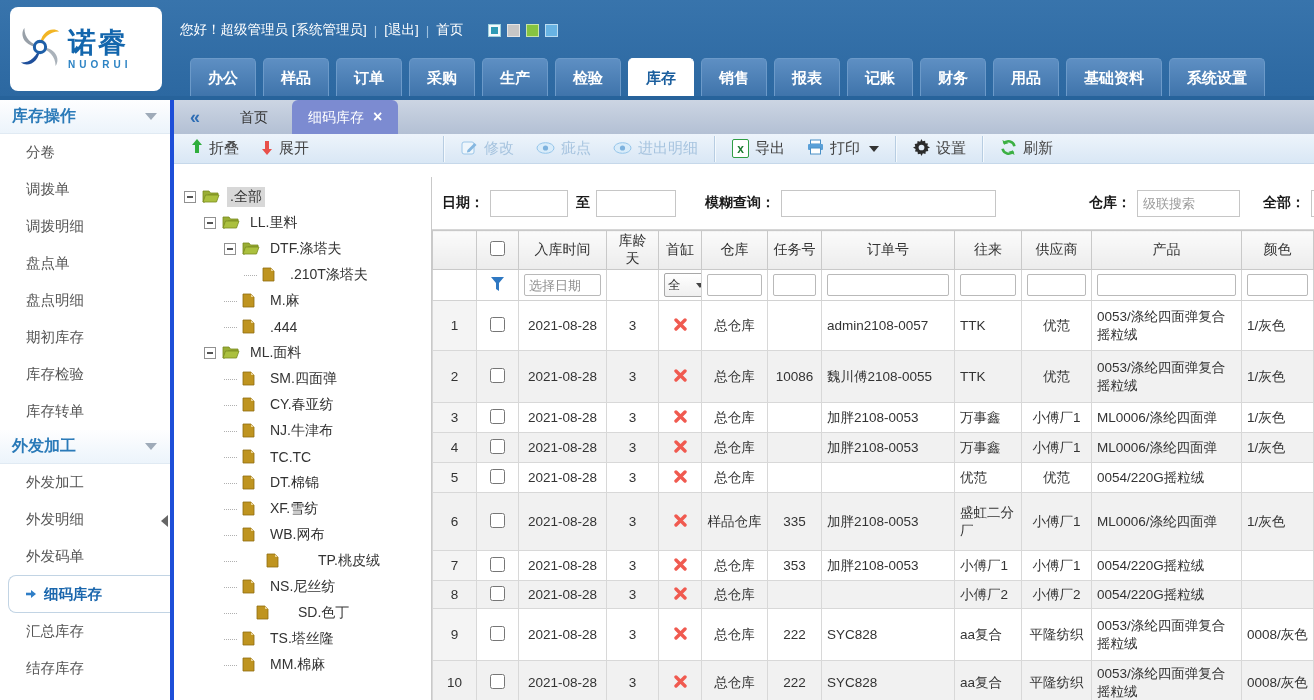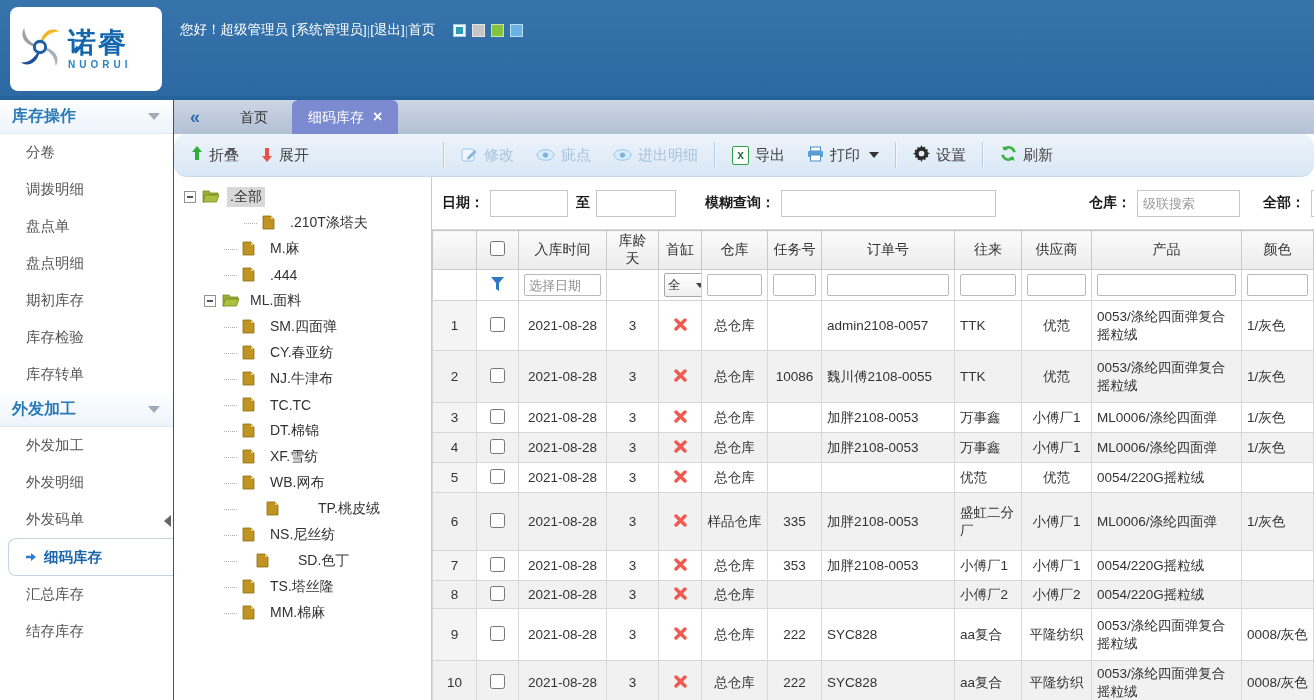--- a/index.html
+++ b/index.html
@@ -7,54 +7,54 @@
     font-family:"Liberation Sans","DejaVu Sans",sans-serif;-webkit-font-smoothing:antialiased;}
 
   
   .top{position:absolute;left:0;top:0;width:100%;height:96px;background:linear-gradient(#3874ac,#2c68a1);}
   .top-edge{position:absolute;left:0;top:96px;width:100%;height:4px;background:#27639b;}
   .logo-box{position:absolute;left:10px;top:7px;width:152px;height:84px;background:#fff;border-radius:8px;
     display:flex;align-items:center;padding:0 4px;box-sizing:border-box;}
   .logo-text{margin-left:2px;line-height:1;}
   .logo-cn{font-size:28px;font-weight:bold;color:#1366ad;letter-spacing:2px;}
   .logo-en{font-size:10px;font-weight:bold;color:#2c83c4;letter-spacing:4px;margin-top:3px;}
-  .user-bar{position:absolute;left:180px;top:21px;display:flex;align-items:center;gap:0;color:#fff;font-size:13.5px;}
+  .user-bar{position:absolute;left:180px;top:21px;display:flex;align-items:center;gap:7px;color:#fff;font-size:13.5px;}
   .user-sep{color:#9cc0de;}
   .theme-swatches{display:flex;gap:6px;margin-left:18px;}
   .theme-square{width:13px;height:13px;display:inline-block;border:1px solid rgba(255,255,255,.55);box-sizing:border-box;}
   .theme-square.current{box-shadow:inset 0 0 0 2px rgba(255,255,255,.95);}
   .nav-tabs{position:absolute;left:190px;top:58px;height:38px;display:flex;align-items:flex-end;}
   .nav-tab{height:38px;line-height:38px;padding:0 17px;margin-right:7px;box-sizing:border-box;
     background:linear-gradient(#5e8fc3,#3f74ab);border:1px solid #6c9ac9;border-bottom:none;
     border-radius:5px 5px 0 0;color:#fff;font-size:15px;font-weight:bold;cursor:pointer;white-space:nowrap;}
   .nav-tab.active{background:#fff;color:#1c5f9e;border-color:#fff;}
 
   
   .ptab-strip{position:absolute;left:174px;top:100px;right:0;height:34px;
     background:linear-gradient(#ccd5e3,#b3c0d4);display:flex;align-items:flex-end;}
   .back-btn{width:42px;text-align:center;line-height:34px;color:#2f6eb5;font-weight:bold;font-size:18px;cursor:pointer;}
   .ptab{padding:0 24px;line-height:34px;font-size:14px;color:#333;cursor:pointer;}
   .ptab.active{background:#7c8bd1;color:#fff;border-radius:6px 6px 0 0;display:flex;align-items:center;gap:9px;padding:0 16px;}
   .close-x{font-weight:bold;font-size:16px;line-height:1;cursor:pointer;}
 
   
-  .toolbar{position:absolute;left:174px;top:134px;right:0;height:43px;box-sizing:border-box;
+  .toolbar{position:absolute;left:174px;top:134px;right:0;height:30px;box-sizing:border-box;
     background:linear-gradient(#edf4fb,#d9e7f5);border-bottom:1px solid #c6d8ea;
-    display:flex;align-items:center;font-size:15px;color:#444;border-radius:13px;}
+    display:flex;align-items:center;font-size:15px;color:#444;}
   .tool-btn{display:flex;align-items:center;gap:6px;margin:0 11px;cursor:pointer;white-space:nowrap;}
   .tool-btn.first{margin-left:17px;}
   .tool-btn.disabled{color:#a7c4df;cursor:default;}
   .tool-sep{width:1px;height:26px;background:#b7cde2;border-right:1px solid #f4f9fd;margin:0 5px;}
   .sp-expand{width:118px;}
   .xls-icon{width:15px;height:17px;background:#fff;border:1px solid #2f9e44;color:#1d7a30;font-weight:bold;
     display:inline-flex;align-items:center;justify-content:center;font-size:12px;border-radius:2px;}
   .print-caret{width:0;height:0;border-left:5px solid transparent;border-right:5px solid transparent;border-top:6px solid #333;margin-left:3px;}
 
   
-  .sidebar{position:absolute;left:0;top:100px;width:174px;bottom:0;background:#fff;border-right:1px solid #1d4ed8;box-sizing:border-box;}
+  .sidebar{position:absolute;left:0;top:100px;width:174px;bottom:0;background:#fff;border-right:4px solid #1d4ed8;box-sizing:border-box;}
   .side-header{height:33px;display:flex;align-items:center;justify-content:space-between;
     padding:0 13px 0 12px;font-size:16px;font-weight:bold;color:#2a7ab8;
     background:linear-gradient(#fefeff,#ecf4fb);border-bottom:1px solid #e0eaf3;cursor:pointer;}
   .caret-down{width:0;height:0;border-left:6px solid transparent;border-right:6px solid transparent;border-top:7px solid #9fabb9;}
   .side-item{height:37px;line-height:37px;padding-left:26px;font-size:14.5px;color:#555;cursor:pointer;}
   .side-item.selected{margin-left:8px;height:38px;line-height:38px;display:flex;align-items:center;gap:7px;
     padding-left:16px;background:#fff;border:1px solid #c2d4e4;border-right:none;border-radius:8px 0 0 8px;
     color:#1b67ad;font-weight:bold;box-sizing:border-box;}
   .side-collapse{position:absolute;right:2px;top:415px;width:0;height:0;
     border-top:6px solid transparent;border-bottom:6px solid transparent;border-right:7px solid #666;cursor:pointer;}
@@ -125,20 +125,36 @@
     <span class="user-sep">|</span>
     <span>首页</span>
     <span class="theme-swatches">
         <span class="theme-square current" style="background: rgb(46, 155, 181);"></span>
         <span class="theme-square" style="background: rgb(198, 198, 198);"></span>
         <span class="theme-square" style="background: rgb(134, 196, 64);"></span>
         <span class="theme-square" style="background: rgb(104, 179, 227);"></span>
       </span>
   </div>
 
+  <div class="nav-tabs">
+      <div class="nav-tab">办公</div>
+      <div class="nav-tab">样品</div>
+      <div class="nav-tab">订单</div>
+      <div class="nav-tab">采购</div>
+      <div class="nav-tab">生产</div>
+      <div class="nav-tab">检验</div>
+      <div class="nav-tab active">库存</div>
+      <div class="nav-tab">销售</div>
+      <div class="nav-tab">报表</div>
+      <div class="nav-tab">记账</div>
+      <div class="nav-tab">财务</div>
+      <div class="nav-tab">用品</div>
+      <div class="nav-tab">基础资料</div>
+      <div class="nav-tab">系统设置</div>
+    </div>
 
   <div class="ptab-strip">
     <span class="back-btn">«</span>
     <span class="ptab">首页</span>
     <span class="ptab active">
       <span>细码库存</span>
       <span class="close-x">×</span>
     </span>
   </div>
 
@@ -212,20 +228,21 @@
     </span>
   </div>
 
   <div class="sidebar">
     <div>
         <div class="side-header">
           <span>库存操作</span>
           <span class="caret-down"></span>
         </div>
         <div class="side-item">分卷</div>
+        <div class="side-item">调拨单</div>
         <div class="side-item">调拨明细</div>
         <div class="side-item">盘点单</div>
         <div class="side-item">盘点明细</div>
         <div class="side-item">期初库存</div>
         <div class="side-item">库存检验</div>
         <div class="side-item">库存转单</div>
         <div class="side-header">
           <span>外发加工</span>
           <span class="caret-down"></span>
         </div>
@@ -248,20 +265,40 @@
   <div class="tree-panel">
       <div class="tree-row" style="padding-left: 2px;">
         <span class="expander"></span>
         <span class="tree-icon">
           <svg viewBox="0 0 18 15" width="18" height="15">
             <path d="M1 2h6l1.5 2H16v2H6L3 13H1z" fill="#9aae35" stroke="#7a8c20" stroke-width=".8"></path>
             <path d="M3.5 6H17l-2.5 7H1z" fill="#abc03e" stroke="#7a8c20" stroke-width=".8"></path>
           </svg>
         </span>
         <span class="tree-label selected">.全部</span>
+      </div>
+      <div class="tree-row" style="padding-left: 22px;">
+        <span class="expander"></span>
+        <span class="tree-icon">
+          <svg viewBox="0 0 18 15" width="18" height="15">
+            <path d="M1 2h6l1.5 2H16v2H6L3 13H1z" fill="#9aae35" stroke="#7a8c20" stroke-width=".8"></path>
+            <path d="M3.5 6H17l-2.5 7H1z" fill="#abc03e" stroke="#7a8c20" stroke-width=".8"></path>
+          </svg>
+        </span>
+        <span class="tree-label">LL.里料</span>
+      </div>
+      <div class="tree-row" style="padding-left: 42px;">
+        <span class="expander"></span>
+        <span class="tree-icon">
+          <svg viewBox="0 0 18 15" width="18" height="15">
+            <path d="M1 2h6l1.5 2H16v2H6L3 13H1z" fill="#9aae35" stroke="#7a8c20" stroke-width=".8"></path>
+            <path d="M3.5 6H17l-2.5 7H1z" fill="#abc03e" stroke="#7a8c20" stroke-width=".8"></path>
+          </svg>
+        </span>
+        <span class="tree-label">DTF.涤塔夫</span>
       </div>
       <div class="tree-row" style="padding-left: 62px;">
         <span class="dots"></span>
         <span class="tree-icon">
           <svg viewBox="0 0 13 15" width="13" height="15">
             <path d="M1 1h8l3 3v10H1z" fill="#bf9420" stroke="#8f6c10" stroke-width=".8"></path>
             <path d="M9 1l3 3H9z" fill="#e8d296"></path>
           </svg>
         </span>
         <span class="tree-label">.210T涤塔夫</span>

